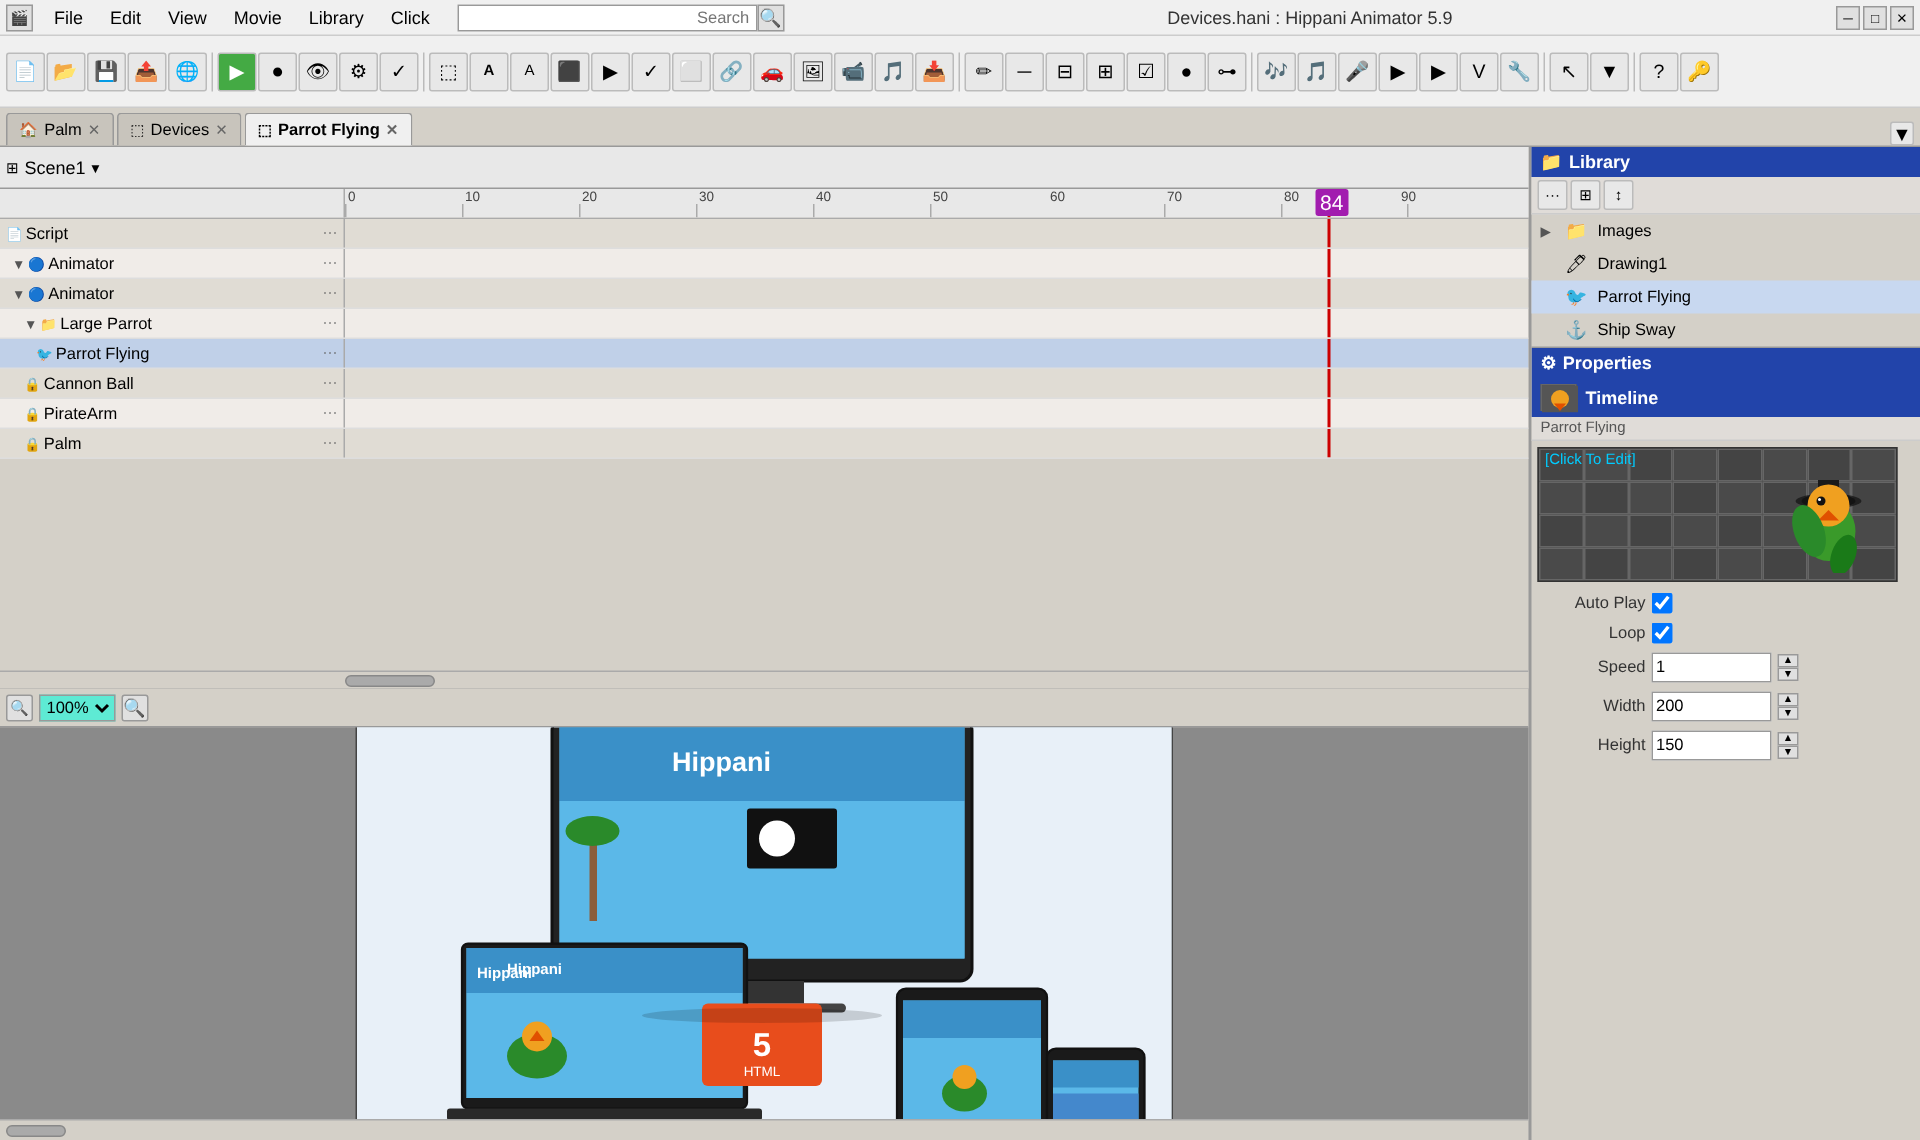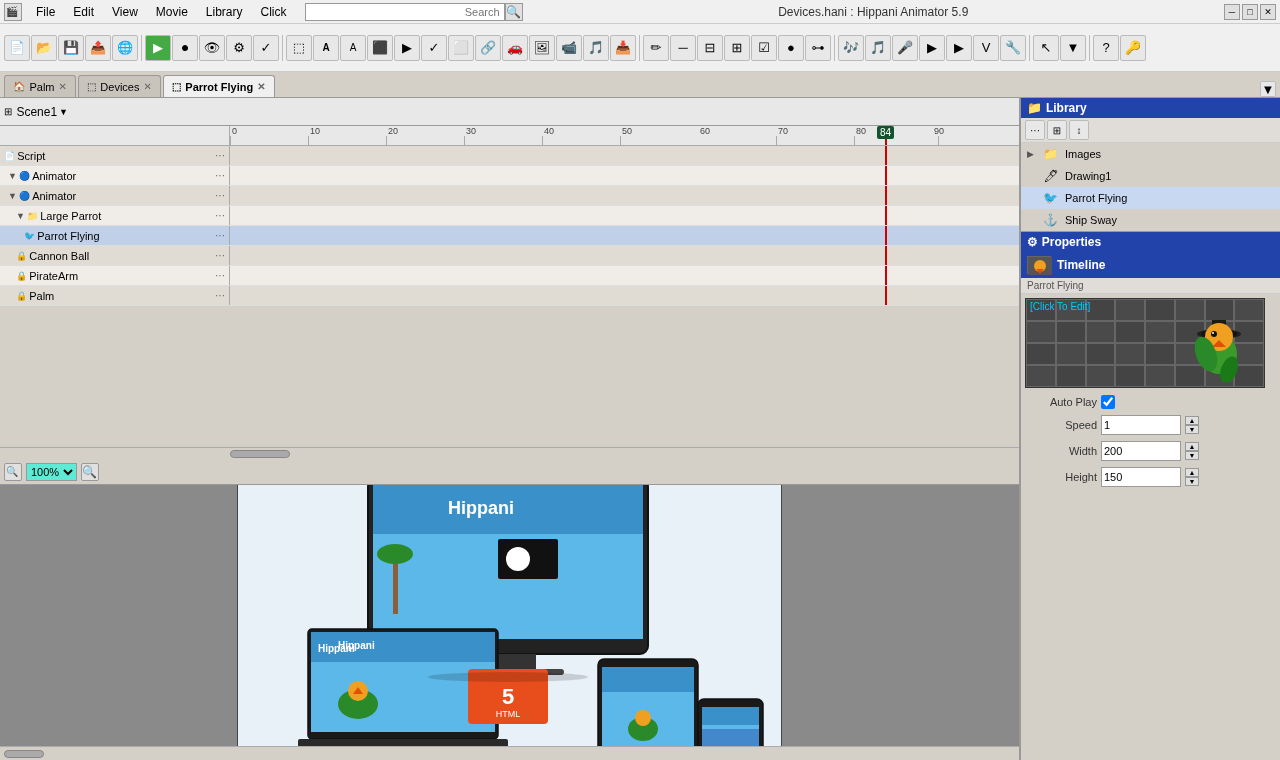--- a/index.html
+++ b/index.html
@@ -251,21 +251,21 @@
             <div style="width:1px;background:#aaa;flex:1;"></div>
           </div>
           <div style="position: absolute; left: 624px; top: 0px; height: 100%; display: flex; flex-direction: column; align-items: flex-start;">
             <span style="font-size:9px;color:#444;padding-left:2px;line-height:10px;">80</span>
             <div style="width:1px;background:#aaa;flex:1;"></div>
           </div>
           <div style="position: absolute; left: 702px; top: 0px; height: 100%; display: flex; flex-direction: column; align-items: center;">
             <span style="font-size:9px;color:#444;padding-left:2px;line-height:10px;">90</span>
             <div style="width:1px;background:#aaa;flex:1;"></div>
           </div>
-          <div style="position: absolute; top: 0px; left: 647px; background: #14532d; color: white; font-size: 10px; padding: 1px 3px; border-radius: 2px; z-index: 20;">84</div>
+          <div style="position: absolute; top: 0px; left: 647px; background: #a21caf; color: white; font-size: 14px; padding: 1px 3px; border-radius: 2px; z-index: 20;">84</div>
         </div>
     </div>
 
     <div id="tl-rows">
 
       <div class="tl-row dark">
         <div class="tl-label">
           <span style="font-size:9px;">📄</span>
           <span>Script</span>
           <span class="opts">···</span>
@@ -559,20 +559,24 @@
         <span class="click-to-edit">[Click To Edit]</span>
       </div>
 
       <div id="props-form">
 
         <div class="prop-row">
           <span class="prop-label">Auto Play</span>
           <input type="checkbox" class="prop-check" checked="" style="">
         </div>
 
+        <div class="prop-row">
+          <span class="prop-label">Loop</span>
+          <input type="checkbox" class="prop-check" checked="" style="">
+        </div>
 
         <div class="prop-row">
           <span class="prop-label">Speed</span>
           <input type="text" class="prop-input" value="1" style="">
           <div class="prop-spinner">
             <div class="prop-spin-btn">▲</div>
             <div class="prop-spin-btn">▼</div>
           </div>
         </div>
 

